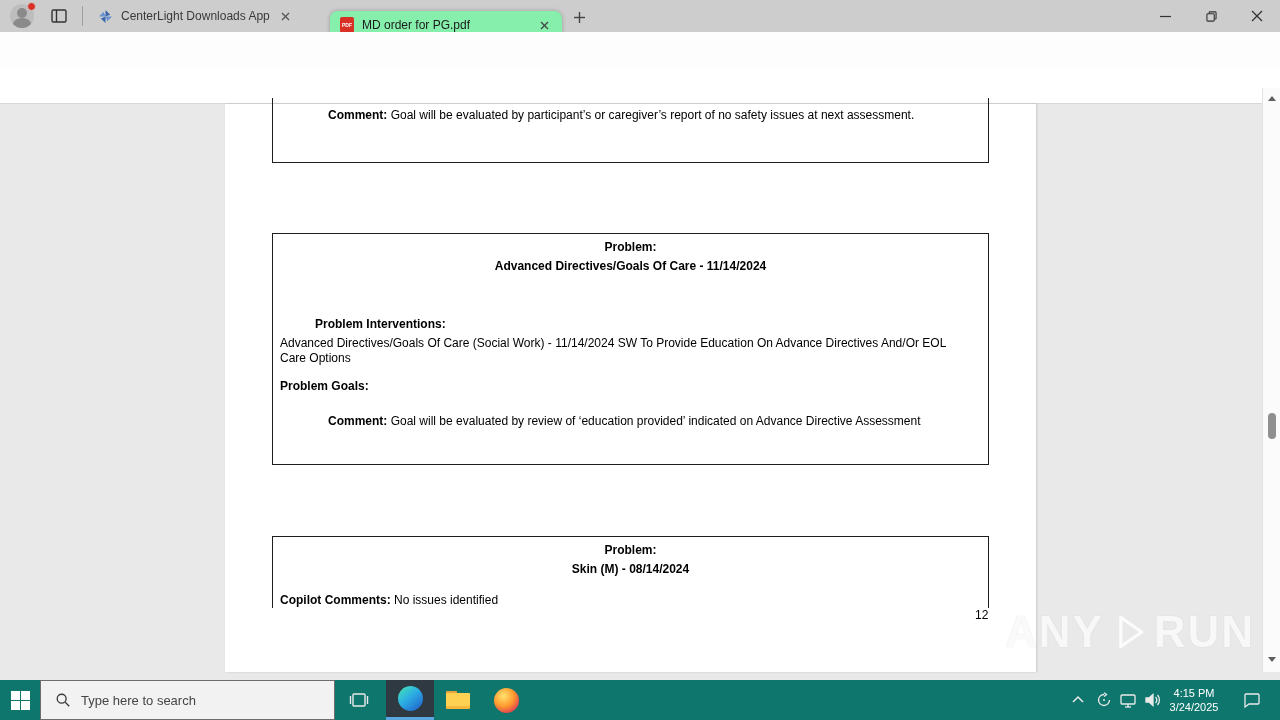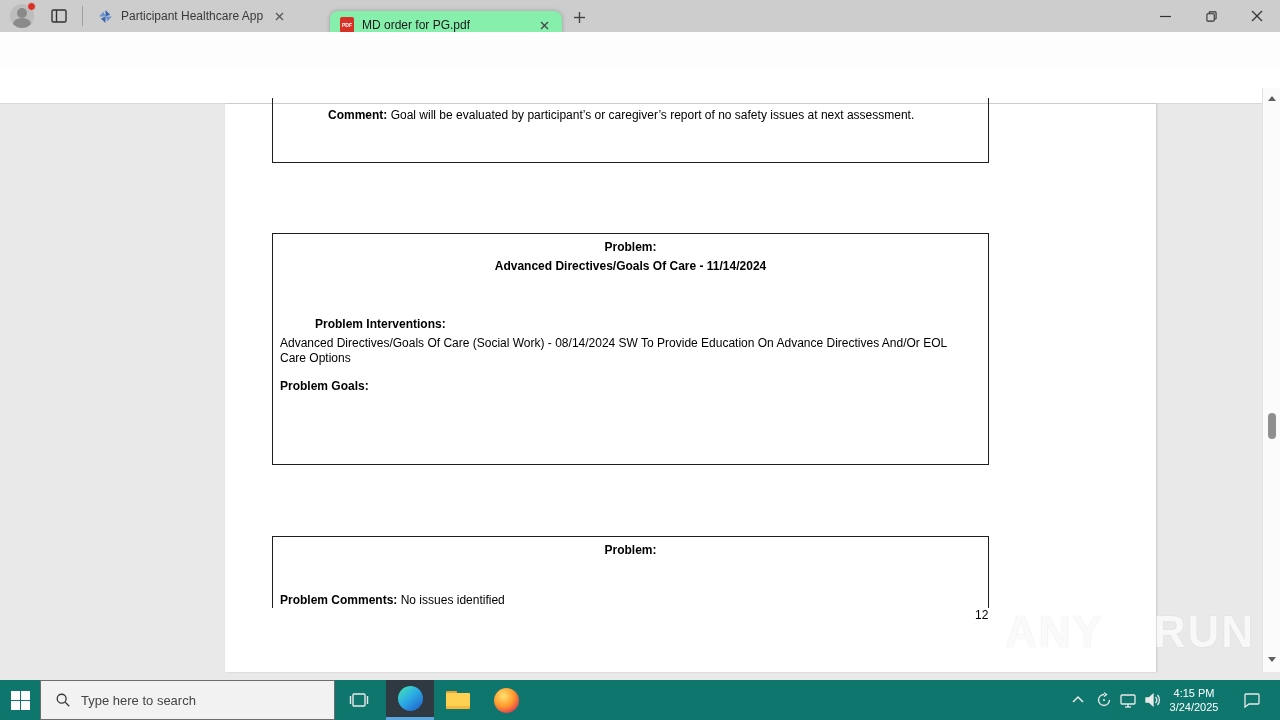--- a/index.html
+++ b/index.html
@@ -38,21 +38,21 @@
     font-size:13px; color:#2f2f2f; }
   .pt-ico { top:77px; width:18px; height:18px; color:#333; }
   .pt-sep { top:78px; width:1px; height:16px; background:#d4d4d4; }
   .pt-label { top:82px; font-size:13px; color:#2f2f2f; white-space:nowrap; }
   #page-input { left:708px; top:75px; width:40px; height:26px; border:1px solid #8a8a8a; border-radius:4px;
     text-align:center; font-size:13px; font-family:"Liberation Sans",sans-serif; color:#222; background:#fff; }
   .disabled-ico { color:#b5b5b5 !important; }
 
   
   #content { left:0; top:104px; width:1262px; height:568px; background:#e9e9e9; }
-  #page { left:225px; top:0; width:931px; height:568px; background:#fff; box-shadow:1px 0 2px rgba(0,0,0,.15);text-decoration:underline; }
+  #page { left:225px; top:0; width:811px; height:568px; background:#fff; box-shadow:1px 0 2px rgba(0,0,0,.15);text-decoration:underline; }
   .pdfbox { position:absolute; border:1px solid #1e1e1e; }
   .doc { font-size:12px; line-height:1.28; color:#000; }
   .doc b { font-weight:bold; }
   .center { text-align:center; width:100%; }
 
   
   #scrollbar { left:1262px; top:-16px; width:18px; height:584px; background:#fbfbfb; border-left:1px solid #e2e2e2; }
   .sb-arrow { left:4px; width:10px; height:10px; color:#5f5f5f; }
   #sb-thumb { left:5px; top:325px; width:8px; height:26px; border-radius:4px; background:#8f8f8f; }
 
@@ -94,21 +94,21 @@
   </div>
   <div class="tb-sep abs" style="left:82px;"></div>
 
   <div class="tab abs" style="left:88px; width:232px;">
     <svg width="15" height="15" viewBox="0 0 16 16">
       <path d="M8 1 L13 6 L8 8 Z" fill="#3a66ad"></path>
         <path d="M15 8 L10 13 L8 8 Z" fill="#6b93cf"></path>
       <path d="M8 15 L3 10 L8 8 Z" fill="#3a66ad"></path>
         <path d="M1 8 L6 3 L8 8 Z" fill="#6b93cf"></path>
     </svg>
-    <span class="title">Participant Healthcare App</span>
+    <span class="title">CenterLight Downloads App</span>
     <span class="tab-close">
       <svg width="9" height="9" viewBox="0 0 9 9" stroke="#555" stroke-width="1.2">
           <line x1="1" y1="1" x2="8" y2="8"></line>
           <line x1="8" y1="1" x2="1" y2="8"></line>
         </svg>
     </span>
   </div>
 
   <div class="tab active abs" style="left:330px; width:232px;">
     <span class="favicon-pdf">PDF</span>
@@ -365,28 +365,32 @@
     <div class="pdfbox doc" style="left:47px; top:-6px; width:717px; height:65px; border-top:none;">
       <div class="abs" style="left:55px; top:10px; width:620px;">
         <b>Comment:</b><span> Goal will be evaluated by participant’s or caregiver’s report of no safety issues at next assessment.</span>
       </div>
     </div>
 
     <div class="pdfbox doc" style="left:47px; top:129px; width:717px; height:232px;">
       <div class="abs center" style="top:6px; font-weight:bold;">Problem:</div>
       <div class="abs center" style="top:25px; font-weight:bold;">Advanced Directives/Goals Of Care - 11/14/2024</div>
       <div class="abs" style="left:7px; top:83px; font-weight:bold;padding-left:35px;">Problem Interventions:</div>
-      <div class="abs" style="left:7px; top:102px; width:676px;">Advanced Directives/Goals Of Care (Social Work) - 08/14/2024 SW To Provide Education On Advance Directives And/Or EOL Care Options</div>
+      <div class="abs" style="left:7px; top:102px; width:676px;">Advanced Directives/Goals Of Care (Social Work) - 11/14/2024 SW To Provide Education On Advance Directives And/Or EOL Care Options</div>
       <div class="abs" style="left:7px; top:145px; font-weight:bold;">Problem Goals:</div>
+      <div class="abs" style="left:55px; top:180px; width:595px;">
+        <b>Comment:</b><span> Goal will be evaluated by review of ‘education provided’ indicated on Advance Directive Assessment</span>
+      </div>
     </div>
 
     <div class="pdfbox doc" style="left:47px; top:432px; width:717px; height:72px; border-bottom:none;">
       <div class="abs center" style="top:6px; font-weight:bold;">Problem:</div>
+      <div class="abs center" style="top:25px; font-weight:bold;">Skin (M) - 08/14/2024</div>
       <div class="abs" style="left:7px; top:56px;">
-        <b>Problem Comments:</b><span> No issues identified</span>
+        <b>Copilot Comments:</b><span> No issues identified</span>
       </div>
     </div>
 
     <div class="abs doc" style="left:750px; top:504px;">12</div>
   </div>
 
   <div id="scrollbar" class="abs">
     <div class="sb-arrow abs" style="top:6px;">
       <svg width="10" height="10" viewBox="0 0 10 10" fill="currentColor">
           <path d="M1 7 L5 2 L9 7 Z"></path>

